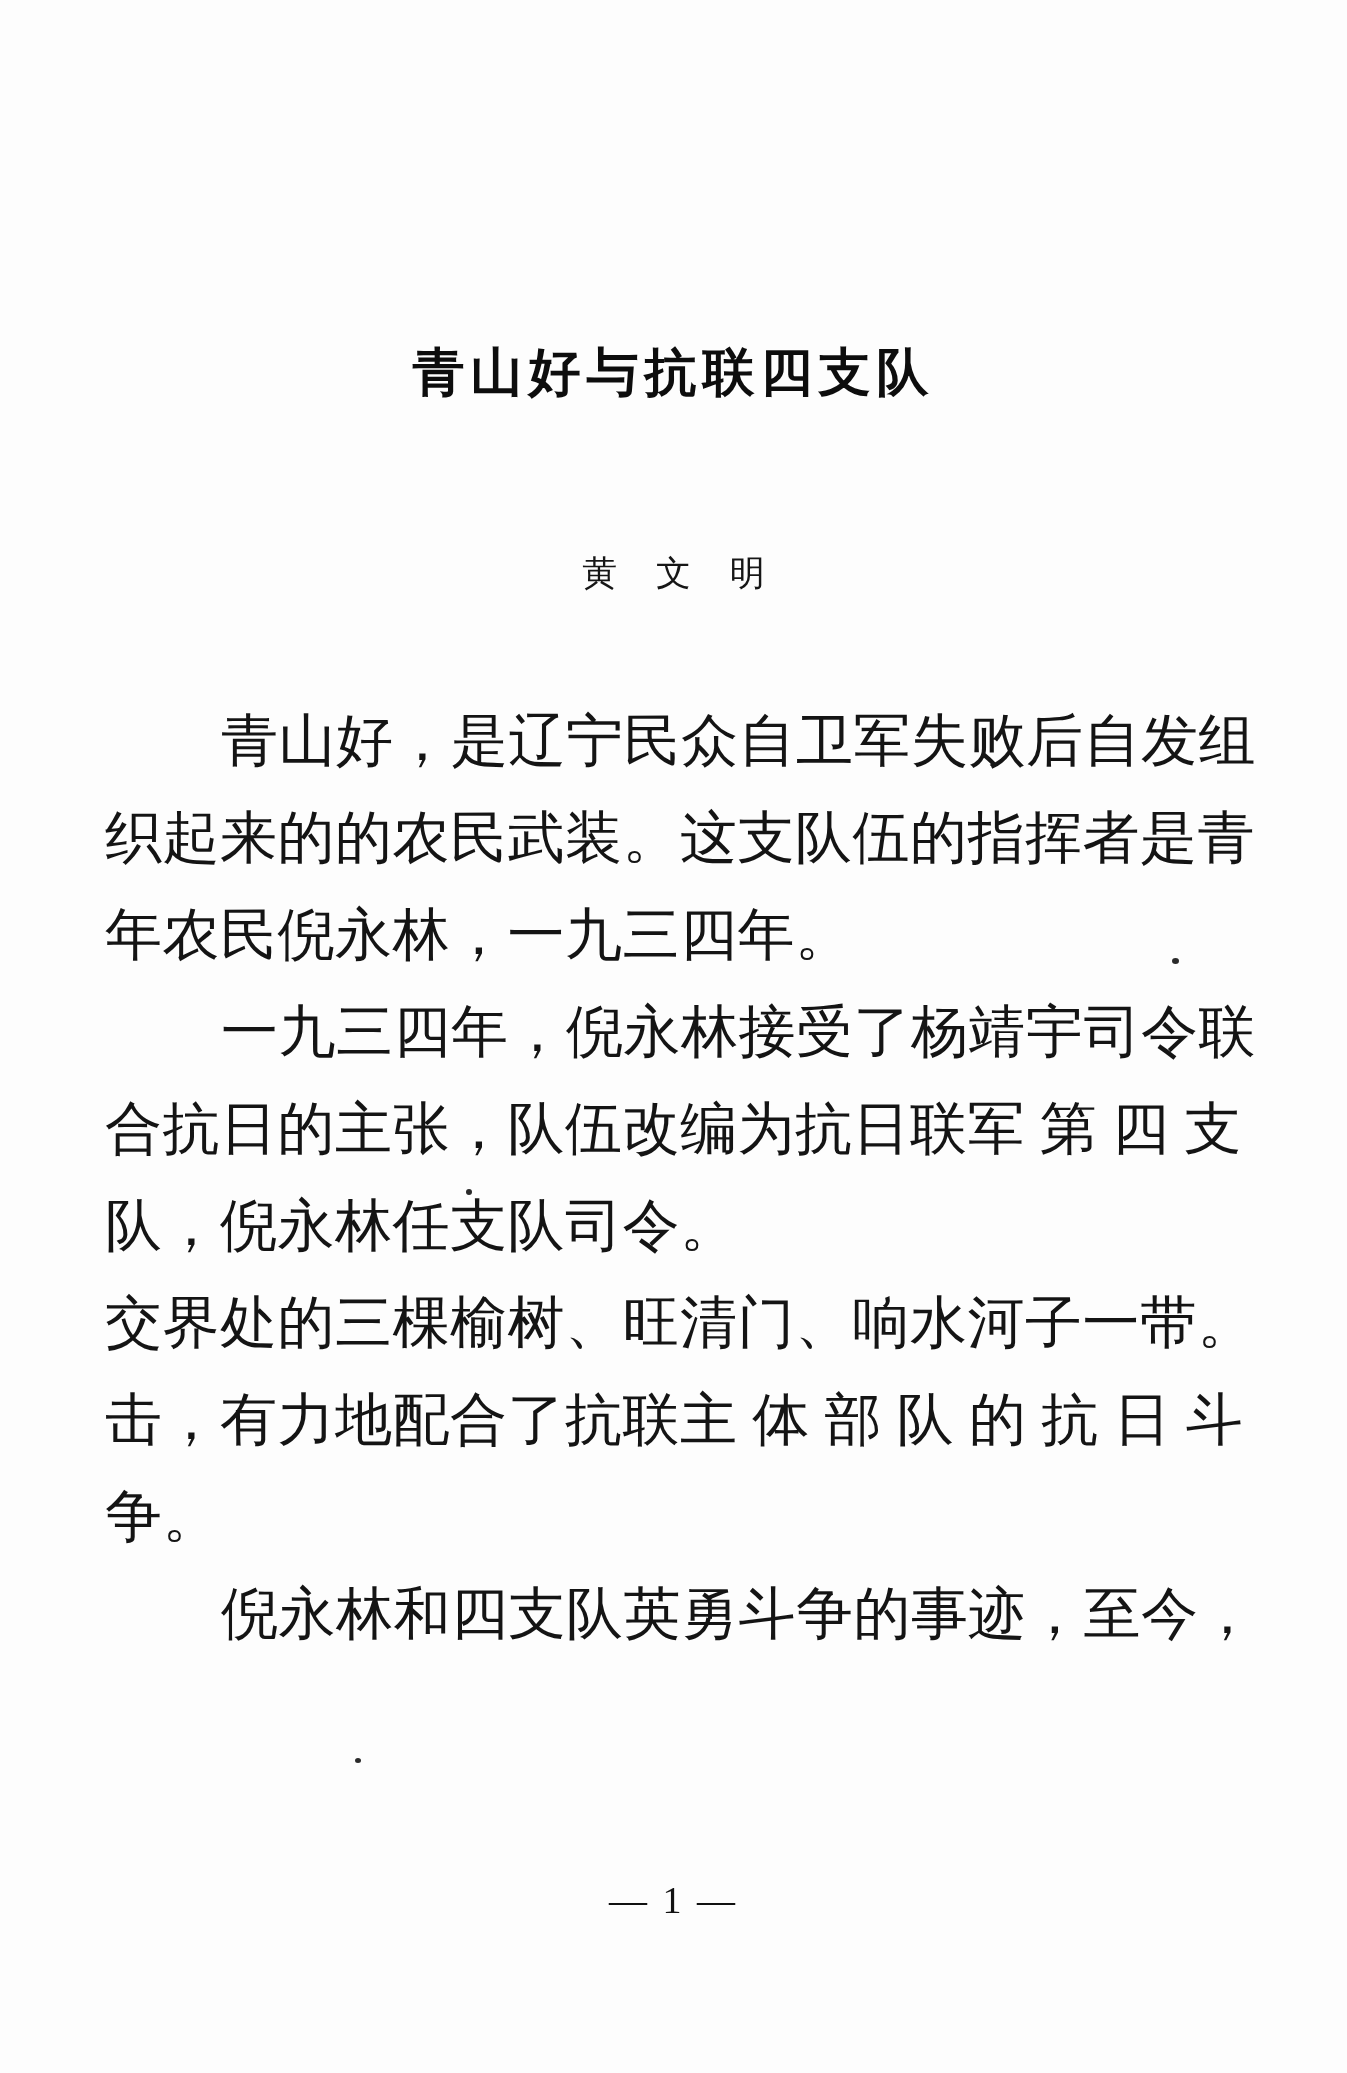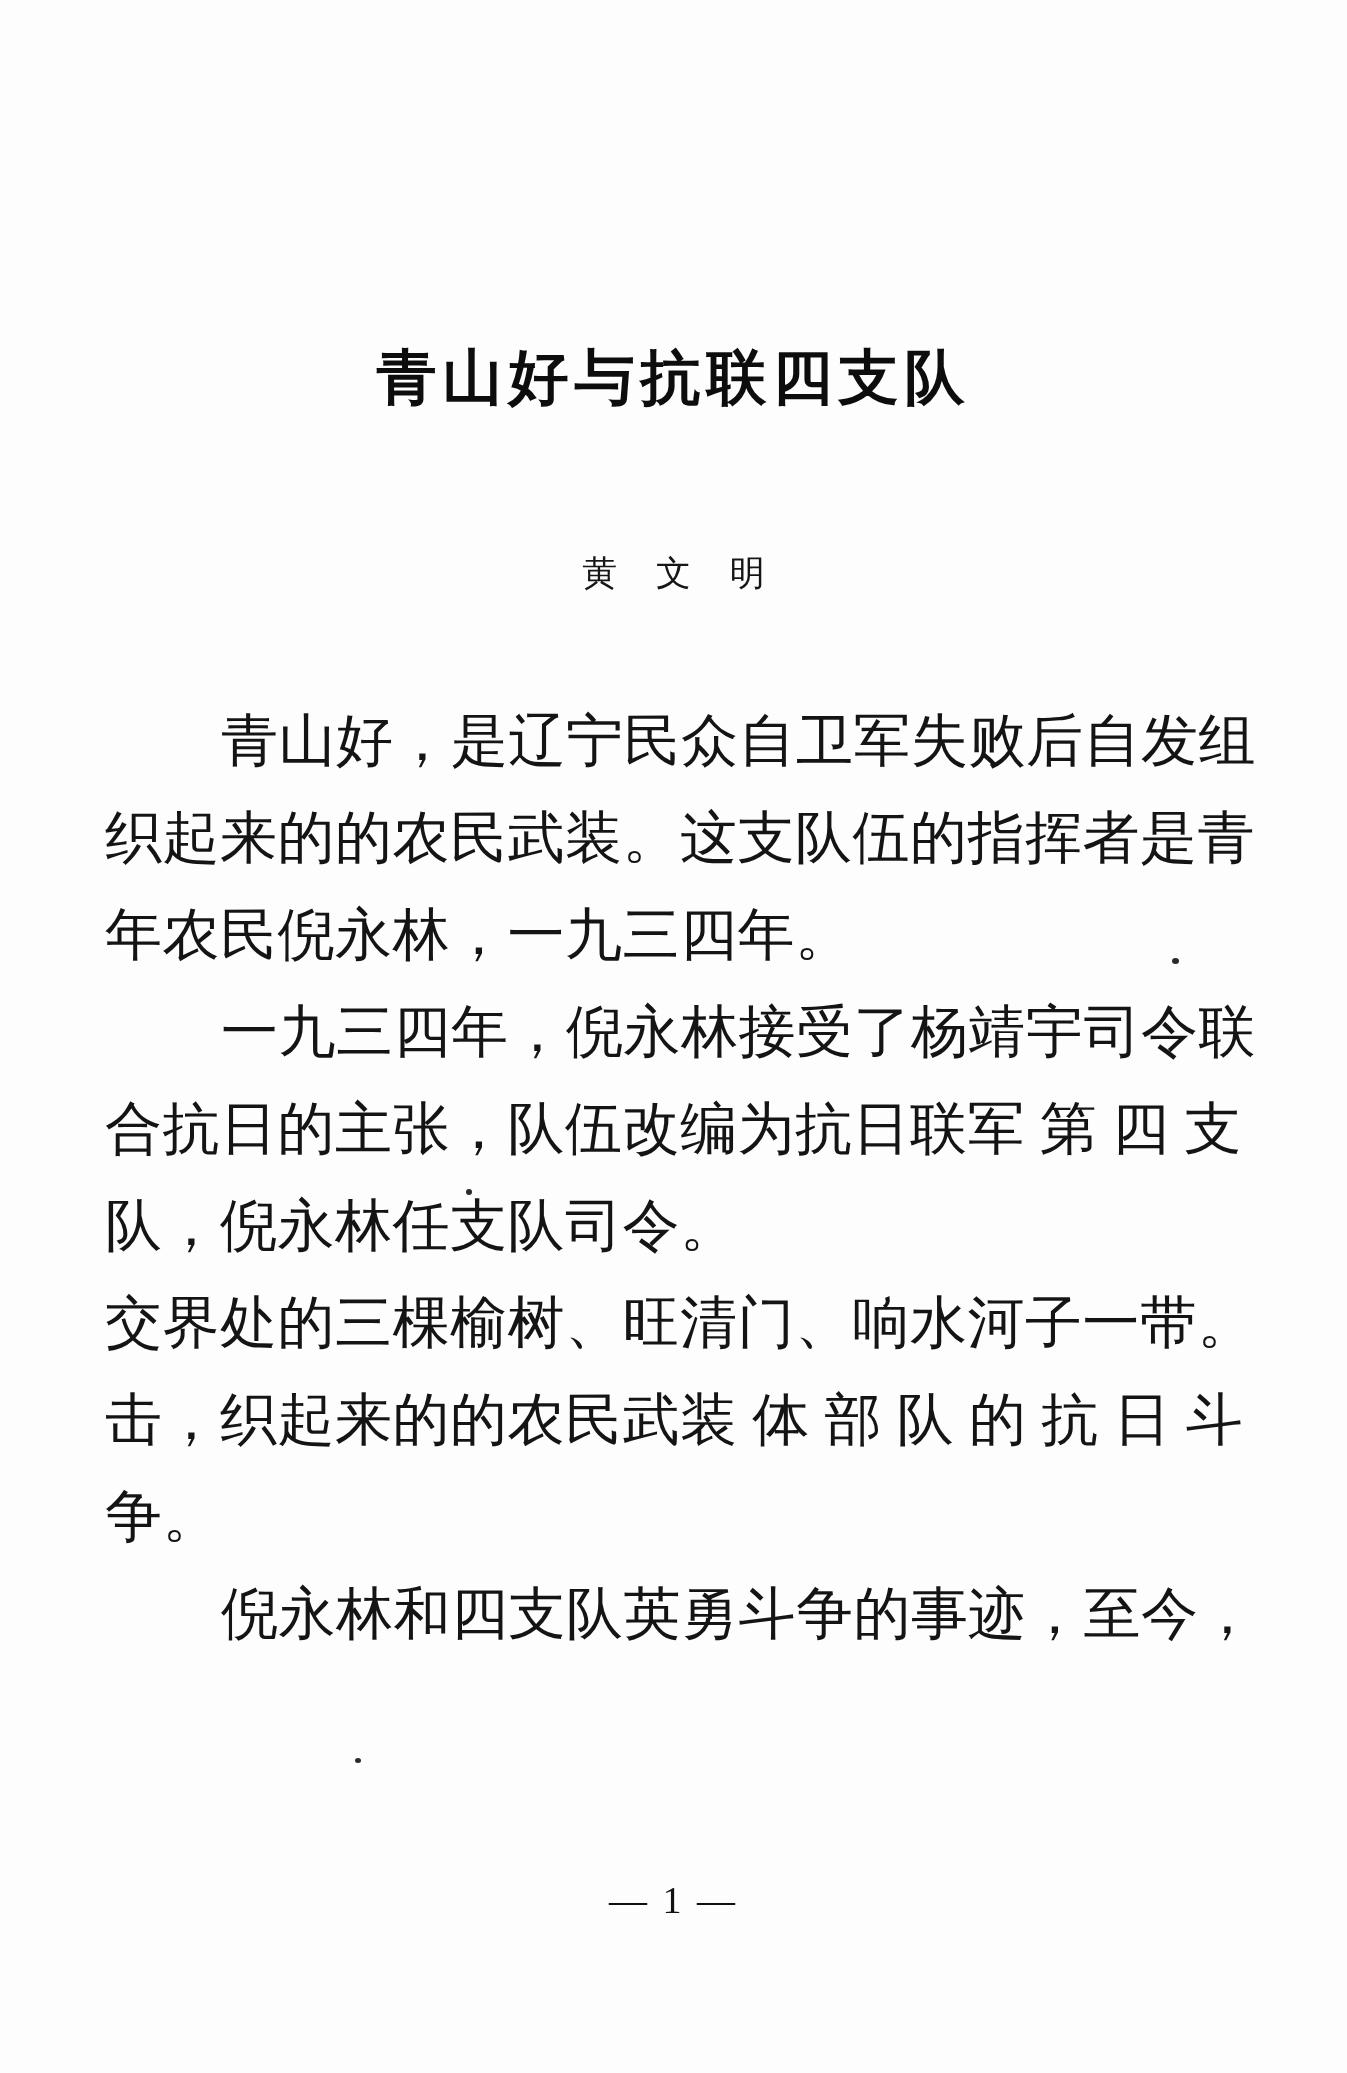--- a/index.html
+++ b/index.html
@@ -17,21 +17,21 @@
     font-family: "Liberation Serif", "DejaVu Serif", serif;
   }
   .title {
     position: absolute;
     top: 338px;
     left: 0;
     width: 100%;
     margin: 0;
     text-align: center;
     font-family: "Liberation Sans", "DejaVu Sans", sans-serif;
-    font-size: 60px;
+    font-size: 52px;
     font-weight: 700;
     letter-spacing: 6px;
     white-space: pre;
     color: #0d0d0d;
   }
   .author {
     position: absolute;
     top: 550px;
     left: 0;
     width: 100%;
@@ -89,21 +89,21 @@
   <div class="author">黄 文 明</div>
 
   <div class="body-text">
     <div class="line indent">青山好，是辽宁民众自卫军失败后自发组</div>
     <div class="line">织起来的的农民武装。这支队伍的指挥者是青</div>
     <div class="line">年农民倪永林，一九三四年。</div>
     <div class="line indent">一九三四年，倪永林接受了杨靖宇司令联</div>
     <div class="line">合抗日的主张，队伍改编为抗日联军 第 四 支</div>
     <div class="line">队，倪永林任支队司令。</div>
     <div class="line">交界处的三棵榆树、旺清门、响水河子一带。</div>
-    <div class="line">击，织起来的的农民武装 体 部 队 的 抗 日 斗</div>
+    <div class="line">击，有力地配合了抗联主 体 部 队 的 抗 日 斗</div>
     <div class="line">争。</div>
     <div class="line indent">倪永林和四支队英勇斗争的事迹，至今，</div>
   </div>
 
   <div class="speck speck-1"></div>
   <div class="speck speck-2"></div>
   <div class="speck speck-3"></div>
 
   <div class="page-number">— 1 —</div>
 

